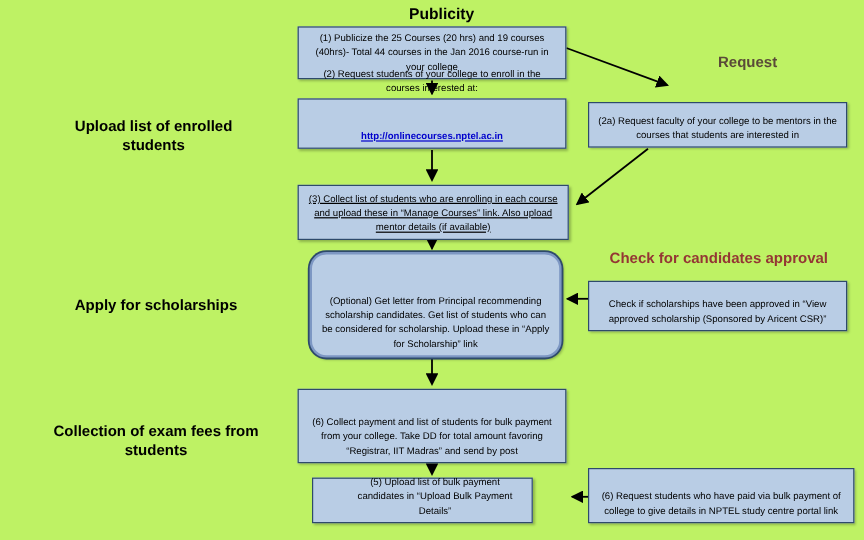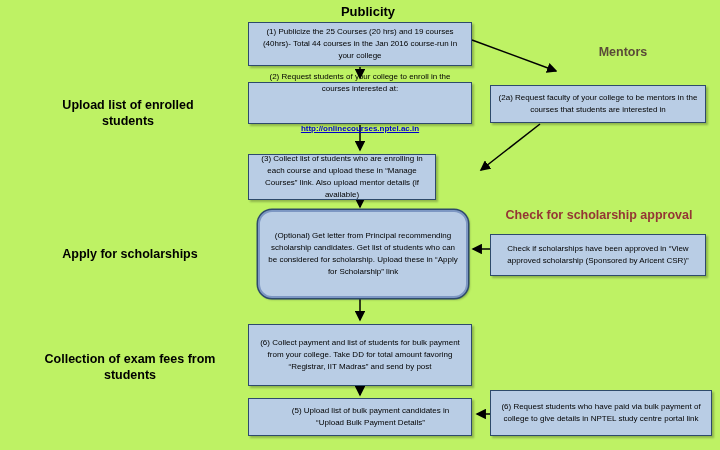--- a/index.html
+++ b/index.html
@@ -42,41 +42,41 @@
   #h-examfees{left:28px;top:352px;width:204px;}
 
   .box{
     position:absolute;
     background:var(--box-fill);
     border:1.4px solid var(--box-border);
     box-sizing:border-box;
     display:flex;
     flex-direction:column;
     align-items:center;
-    justify-content:center;
+    justify-content:flex-end;
     text-align:center;
     font-size:8px;
     line-height:1.5;
     color:#000;
     padding:3px 7px;
     box-shadow:1.5px 1.5px 2px rgba(0,0,0,0.25);
   }
   #box1{left:248px;top:22px;width:224px;height:44px;}
   #box2{left:248px;top:82px;width:224px;height:42px;gap:28px;}
   #box2a{left:490px;top:85px;width:216px;height:38px;}
-  #box3{left:248px;top:154px;width:188px;height:46px;}
+  #box3{left:248px;top:154px;width:226px;height:46px;text-decoration:underline;}
   #box-optional{
     left:258px;top:210px;width:210px;height:88px;
     border-radius:14px;
     border:2.5px solid #7d97c3;
     box-shadow:0 0 0 1.5px var(--box-border),1.5px 1.5px 2px rgba(0,0,0,0.25);
   }
   #box-check{left:490px;top:234px;width:216px;height:42px;}
   #box4{left:248px;top:324px;width:224px;height:62px;}
-  #box5{left:248px;top:398px;width:224px;height:38px;padding-left:28px;}
+  #box5{left:260px;top:398px;width:184px;height:38px;padding-left:28px;}
   #box6{left:490px;top:390px;width:222px;height:46px;}
 
   .box a{
     color:var(--link-color);
     text-decoration:underline;
     font-weight:bold;
   }
 </style>
 </head>
 <body>
@@ -97,25 +97,25 @@
       <line x1="360" y1="201" x2="360" y2="207" marker-end="url(#arw)"></line>
       <line x1="490" y1="249" x2="473" y2="249" marker-end="url(#arw)"></line>
       <line x1="360" y1="299" x2="360" y2="320" marker-end="url(#arw)"></line>
       <line x1="360" y1="387" x2="360" y2="395" marker-end="url(#arw)"></line>
       <line x1="490" y1="414" x2="477" y2="414" marker-end="url(#arw)"></line>
     </g>
   </svg>
 
   <div class="heading" id="h-publicity">Publicity</div>
 
-  <div class="heading" id="h-mentors">Mentors</div>
+  <div class="heading" id="h-mentors">Request</div>
 
   <div class="heading" id="h-upload">Upload list of enrolled students</div>
 
-  <div class="heading" id="h-scholarship">Check for scholarship approval</div>
+  <div class="heading" id="h-scholarship">Check for candidates approval</div>
 
   <div class="heading" id="h-apply">Apply for scholarships</div>
 
   <div class="heading" id="h-examfees">Collection of exam fees from students</div>
 
   <div class="box" id="box1">
     <span>(1) Publicize the 25 Courses (20 hrs) and 19 courses (40hrs)- Total 44 courses in the Jan 2016 course-run in your college</span>
   </div>
 
   <div class="box" id="box2">

